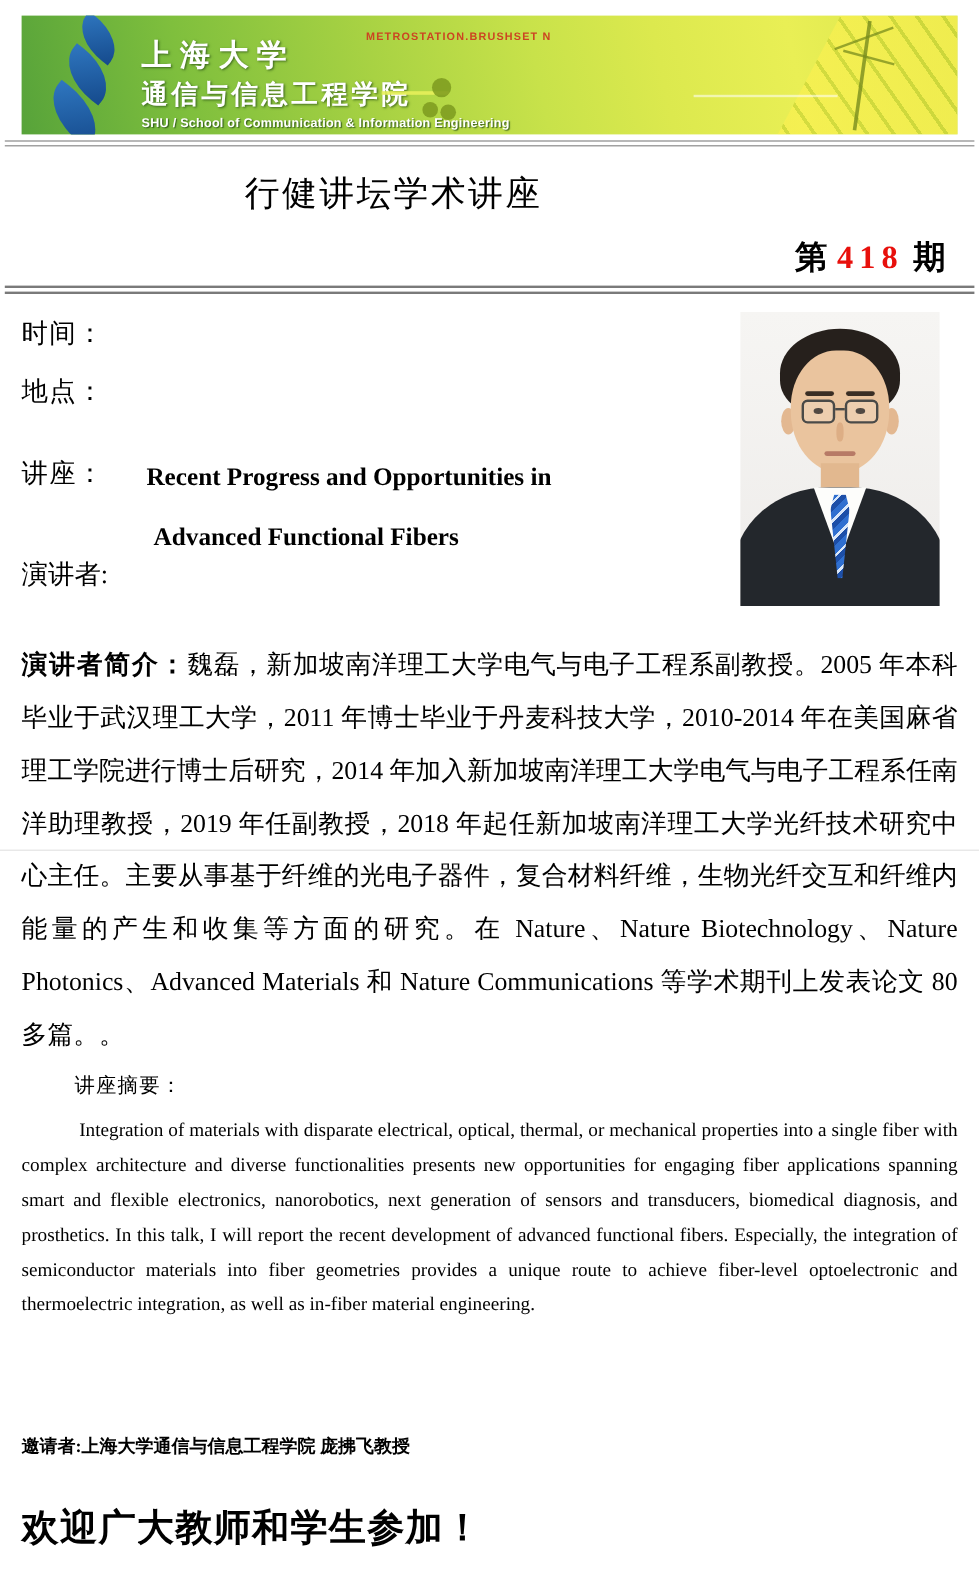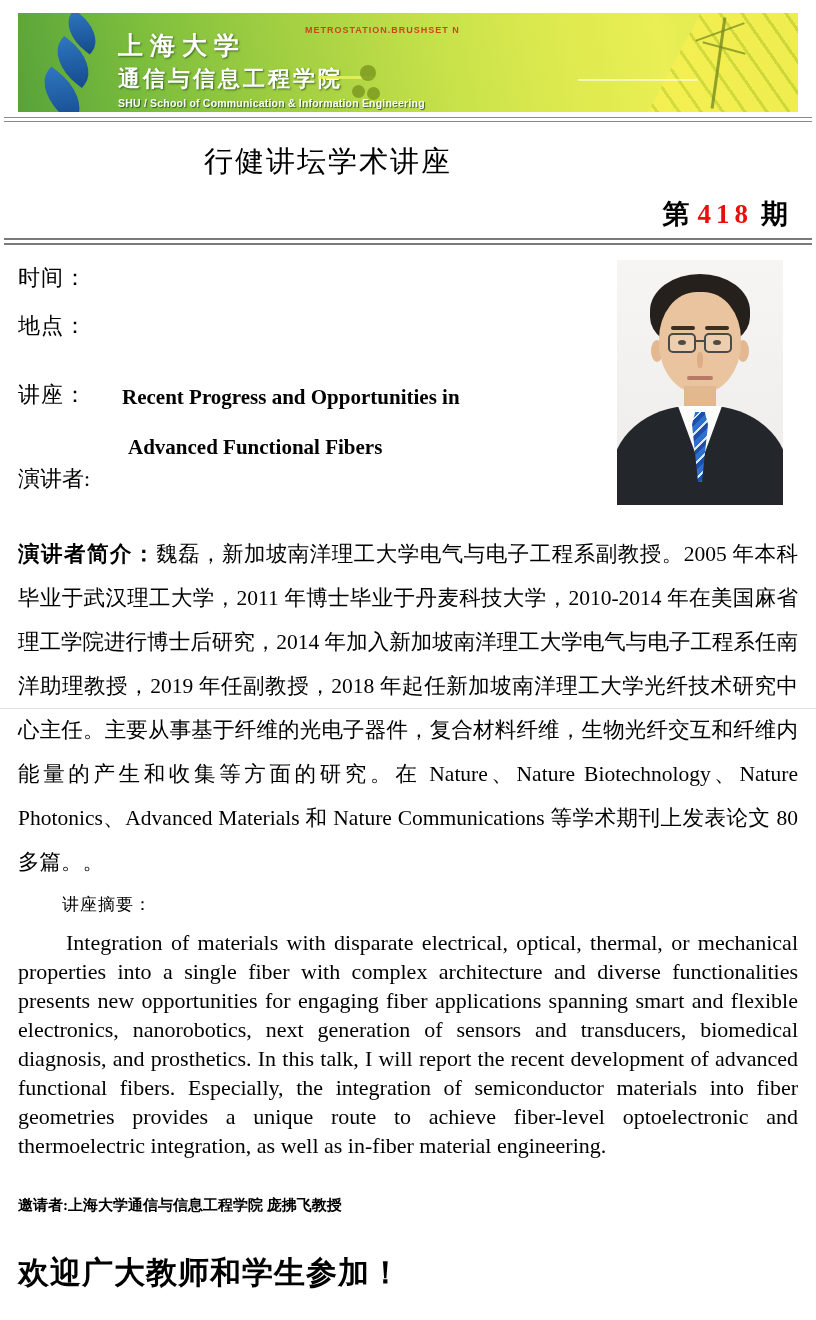--- a/index.html
+++ b/index.html
@@ -136,21 +136,21 @@
     clip-path:polygon(20% 0,80% 0,100% 18%,62% 100%,38% 100%,0 18%); }
 
   
   .bio { position:absolute; left:18px; top:532px; width:780px;
     font-size:21.5px; line-height:44px; text-align:justify;font-family:Liberation Serif, serif; }
   .bio-label { font-weight:bold; letter-spacing:1px; }
 
   
   .abs-label { position:absolute; left:18px; top:893px; font-size:17px; font-weight:normal; letter-spacing:1px;margin-left:44px; }
   .abstract { position:absolute; left:18px; top:928px; width:780px;
-    font-size:22px; line-height:29px; text-align:justify; text-indent:48px; }
+    font-size:16px; line-height:29px; text-align:justify; text-indent:48px; }
 
   
   .inviter { position:absolute; left:18px; top:1196px; font-size:15px; font-weight:bold; }
   .welcome { position:absolute; left:18px; top:1252px;
     font-family:"Liberation Sans","DejaVu Sans",sans-serif;
     font-size:31px; font-weight:bold; letter-spacing:1px; }
 </style>
 </head>
 <body>
 

